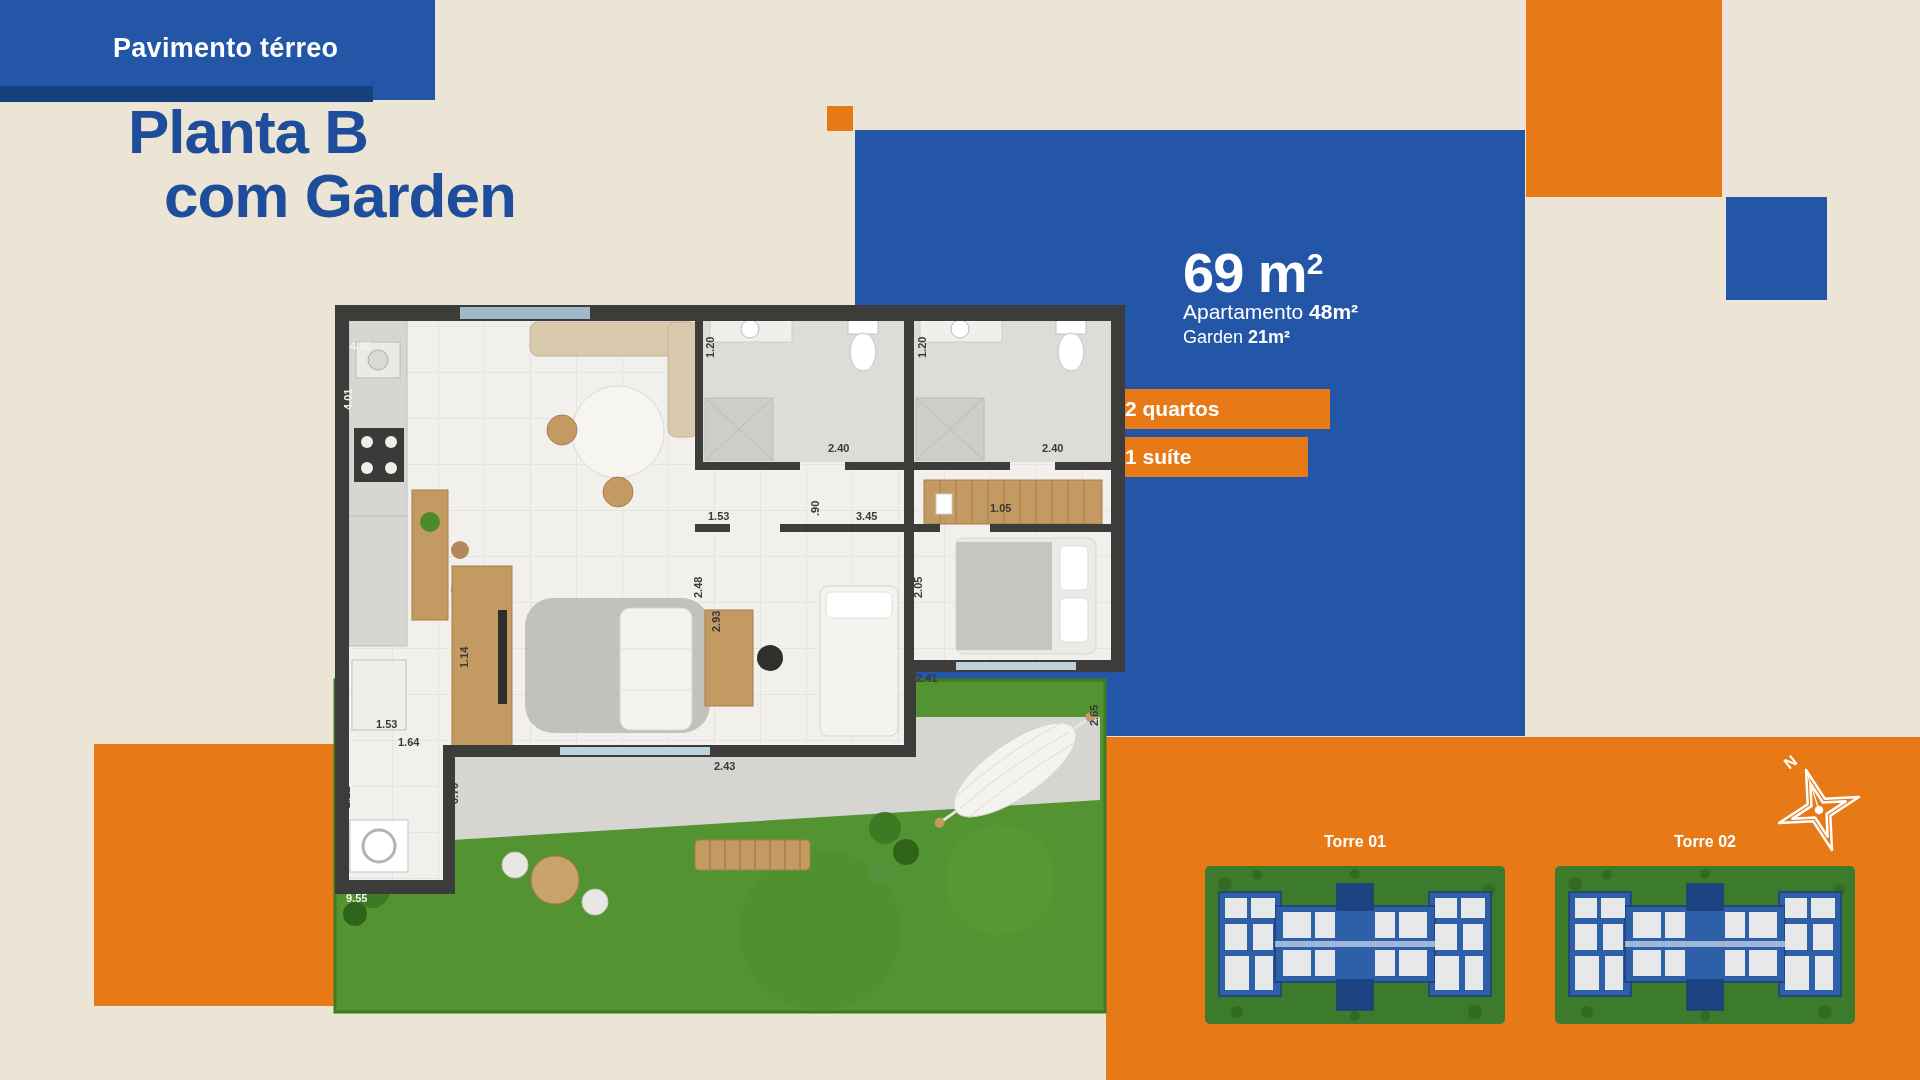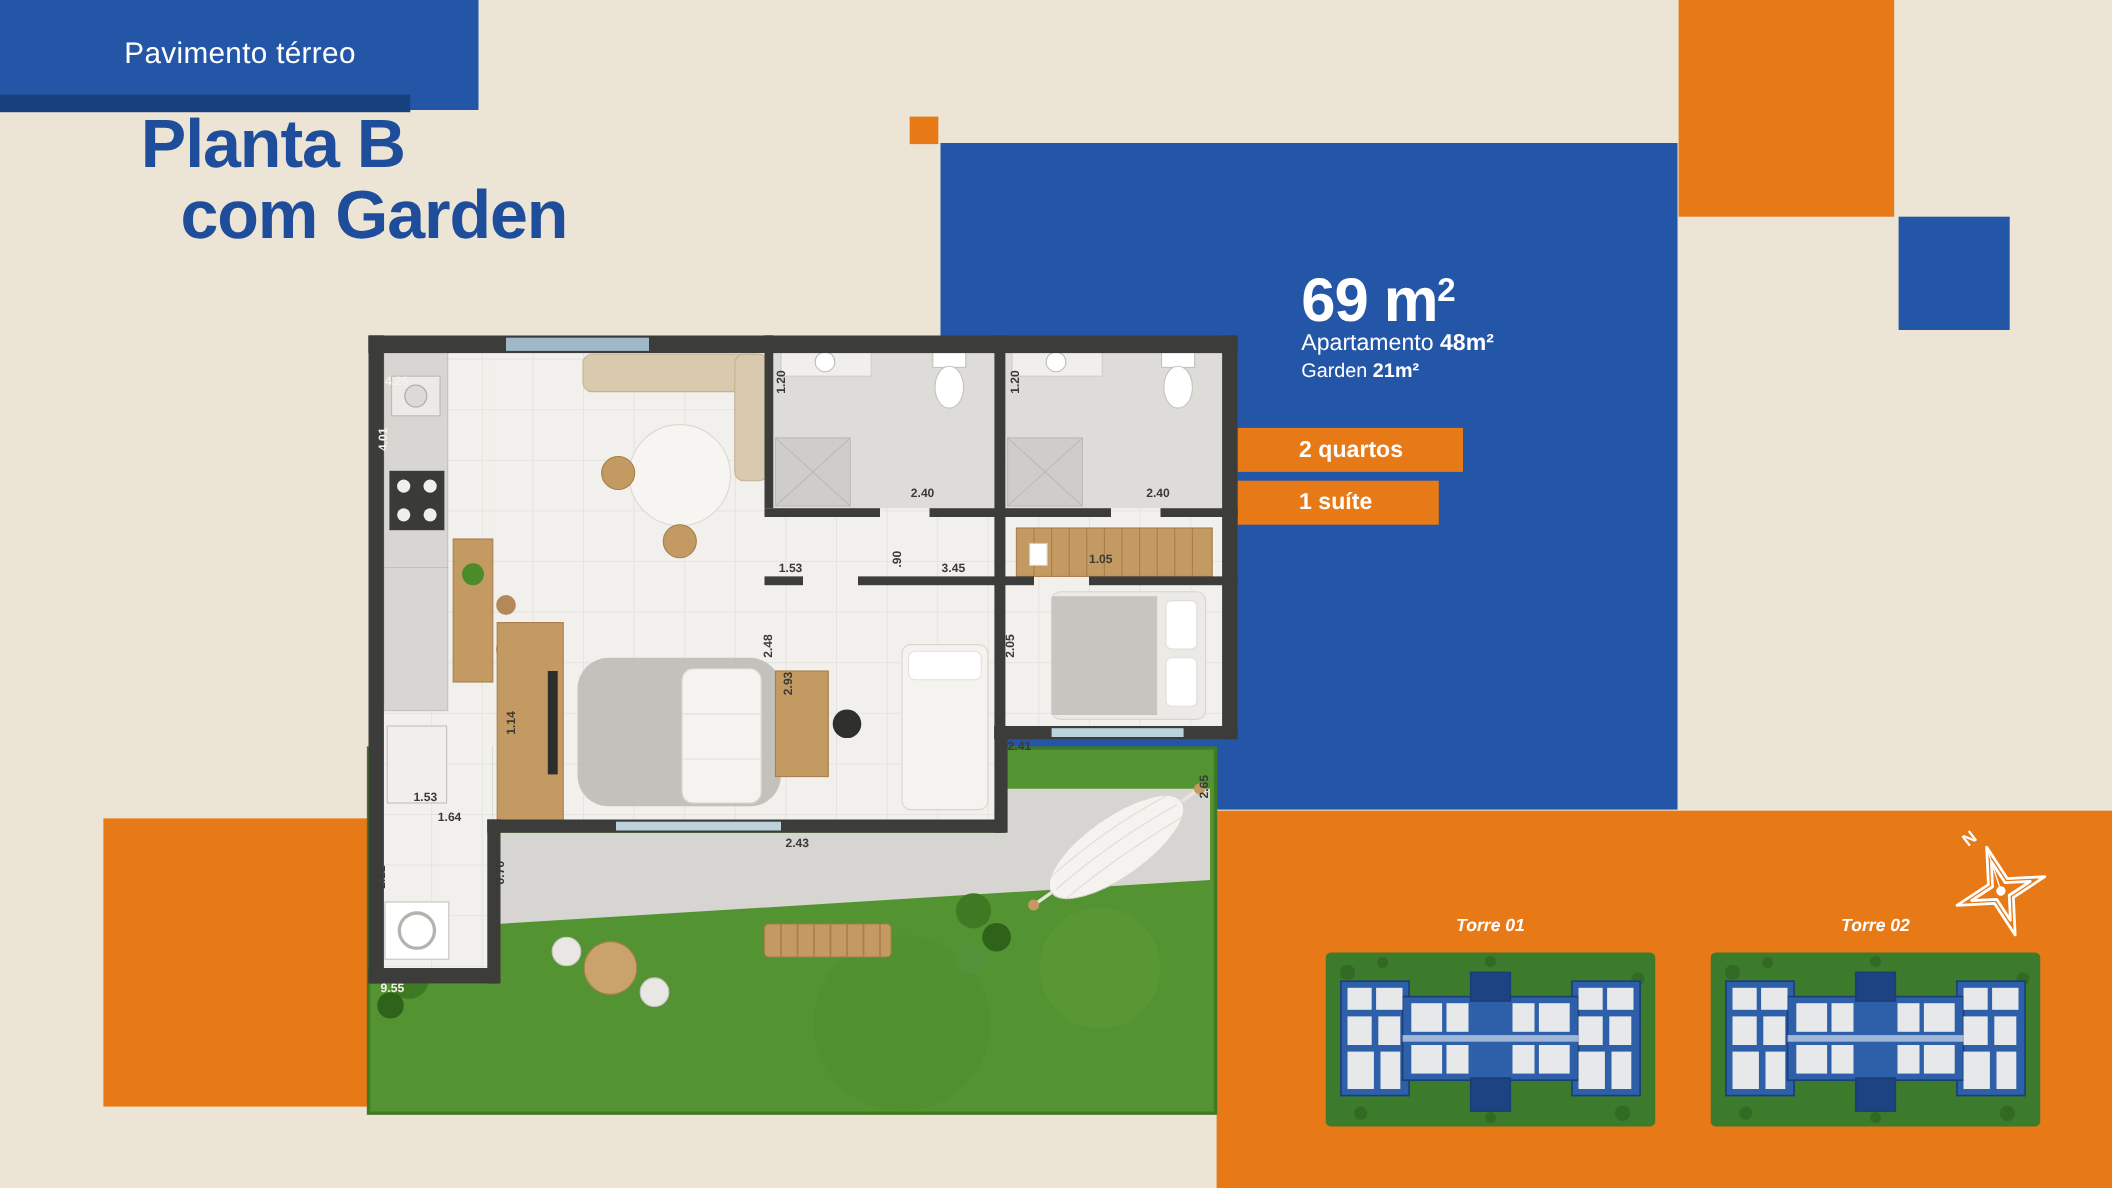--- a/index.html
+++ b/index.html
@@ -8,49 +8,49 @@
   }
   *{margin:0;padding:0;box-sizing:border-box;}
   body{background:#888;font-family:"Liberation Sans",sans-serif;}
   .stage{position:relative;width:1920px;height:1080px;background:var(--beige);overflow:hidden;}
 
   .abs{position:absolute;}
 
   
   .banner{left:0;top:0;width:435px;height:100px;background:var(--blue);}
   .banner-accent{left:0;top:86px;width:373px;height:16px;background:var(--blue-dark);}
-  .banner-label{left:113px;top:33px;color:#fff;font-size:27px;font-weight:normal;letter-spacing:.3px;}
+  .banner-label{left:113px;top:33px;color:#fff;font-size:27px;font-weight:bold;letter-spacing:.3px;}
 
   
   .heading{left:128px;top:100px;color:var(--heading);font-weight:bold;line-height:64px;font-size:62px;letter-spacing:-1px;}
   .heading .l2{display:block;margin-left:36px;}
 
   
   .sq-orange-sm{left:827px;top:106px;width:26px;height:25px;background:var(--orange);}
   .panel-blue{left:855px;top:130px;width:670px;height:606px;background:var(--blue);}
   .sq-orange-tr{left:1526px;top:0;width:196px;height:197px;background:var(--orange);}
   .sq-blue-r{left:1726px;top:197px;width:101px;height:103px;background:var(--blue);}
   .rect-orange-left{left:94px;top:744px;width:306px;height:262px;background:var(--orange);}
   .panel-orange{left:1106px;top:737px;width:814px;height:343px;background:var(--orange);}
 
   
   .area-big{left:1183px;top:240px;color:#fff;font-size:56px;font-weight:bold;letter-spacing:-1px;}
   .area-big sup{font-size:30px;vertical-align:18px;}
   .area-line1{left:1183px;top:300px;color:#fff;font-size:21px;}
   .area-line2{left:1183px;top:327px;color:#fff;font-size:18px;}
   .area-line1 b,.area-line2 b{font-weight:bold;margin-top:16px;}
   .badge{background:var(--orange);color:#fff;font-size:21px;font-weight:bold;
-         display:flex;align-items:center;padding-left:56px;height:40px;}
+         display:flex;align-items:center;height:40px;}
   .badge1{left:1125px;top:389px;width:205px;}
   .badge2{left:1125px;top:437px;width:183px;}
   .badge3{left:1125px;top:487px;width:263px;}
   .towers-info{left:1181px;top:560px;color:#fff;font-size:17px;font-weight:bold;line-height:27px;}
 
   
-  .torre-label{top:833px;width:300px;text-align:center;color:#fff;font-size:16px;font-weight:bold;font-style:italic;}
+  .torre-label{top:833px;width:300px;text-align:center;color:#fff;font-size:16px;font-weight:bold;}
   .torre1-label{left:1205px;} .torre2-label{left:1555px;}
   .torre-svg{top:862px;width:300px;height:165px;}
   .torre1-svg{left:1205px;} .torre2-svg{left:1555px;}
   .compass{left:1757px;top:742px;width:125px;height:125px;}
 
   
   .floorplan{left:300px;top:280px;width:830px;height:740px;}
   .measure{font:bold 11px "Liberation Sans",sans-serif;fill:#3a3a38;}
   .measure.w{fill:#f5f2ea;}
 </style>

